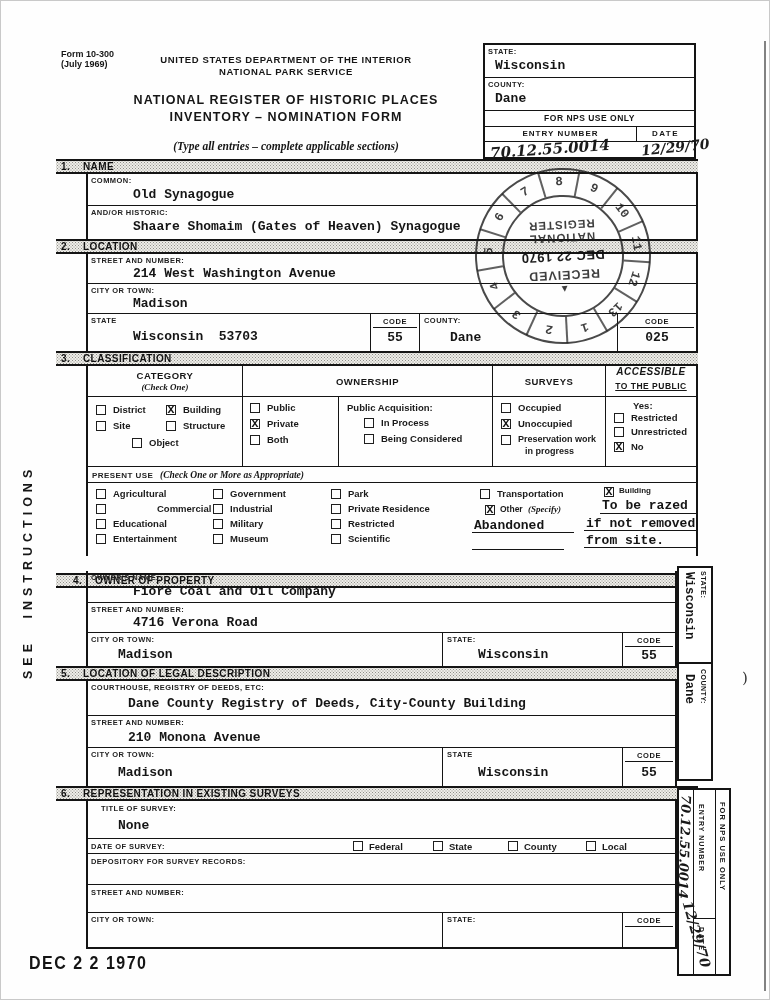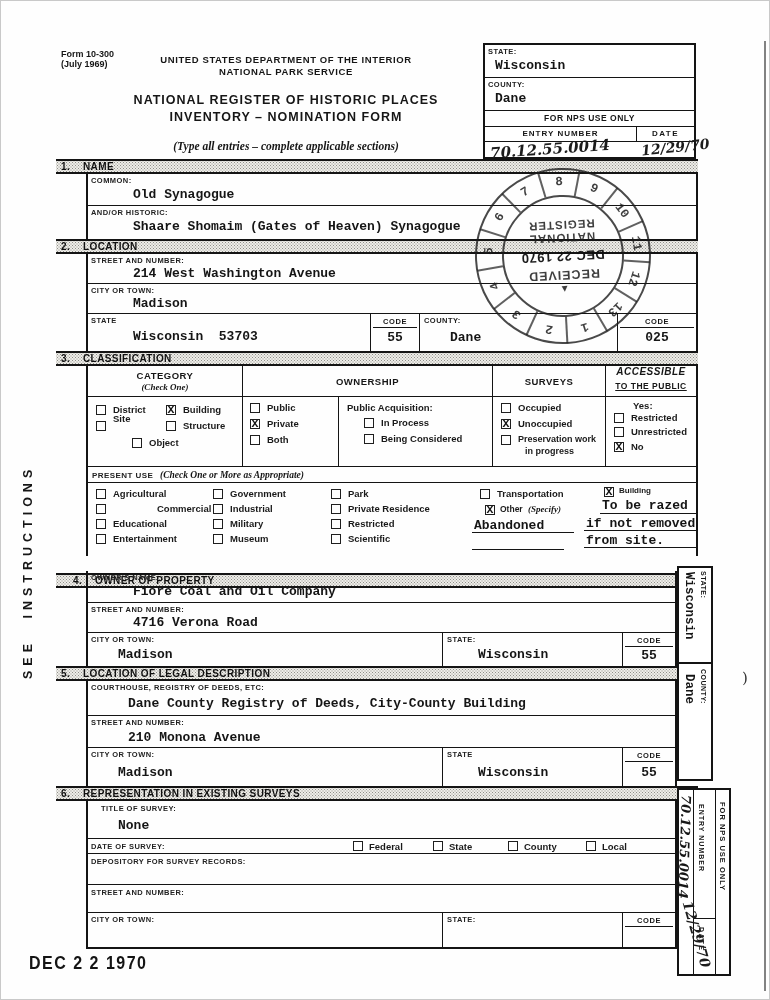--- a/index.html
+++ b/index.html
@@ -165,21 +165,21 @@
       </div>
     </div>
 
     <div class="row bb cols" style="height:70px;">
       <div class="col br" style="width:155px;">
         <span class="cb" style="left:8px;top:8px;"></span>
         <span class="cbl" style="left:25px;top:7px;">District</span>
         <span class="cb" style="left:78px;top:8px;">X</span>
         <span class="cbl" style="left:95px;top:7px;">Building</span>
         <span class="cb" style="left:8px;top:24px;"></span>
-        <span class="cbl" style="left:25px;top:16px;">Site</span>
+        <span class="cbl" style="left:25px;top:23px;">Site</span>
         <span class="cb" style="left:78px;top:24px;"></span>
         <span class="cbl" style="left:95px;top:23px;">Structure</span>
         <span class="cb" style="left:44px;top:41px;"></span>
         <span class="cbl" style="left:61px;top:40px;">Object</span>
       </div>
       <div class="col br" style="width:250px;">
         <span class="cb" style="left:7px;top:6px;"></span>
         <span class="cbl" style="left:24px;top:5px;">Public</span>
         <span class="cb" style="left:7px;top:22px;">X</span>
         <span class="cbl" style="left:24px;top:21px;">Private</span>

